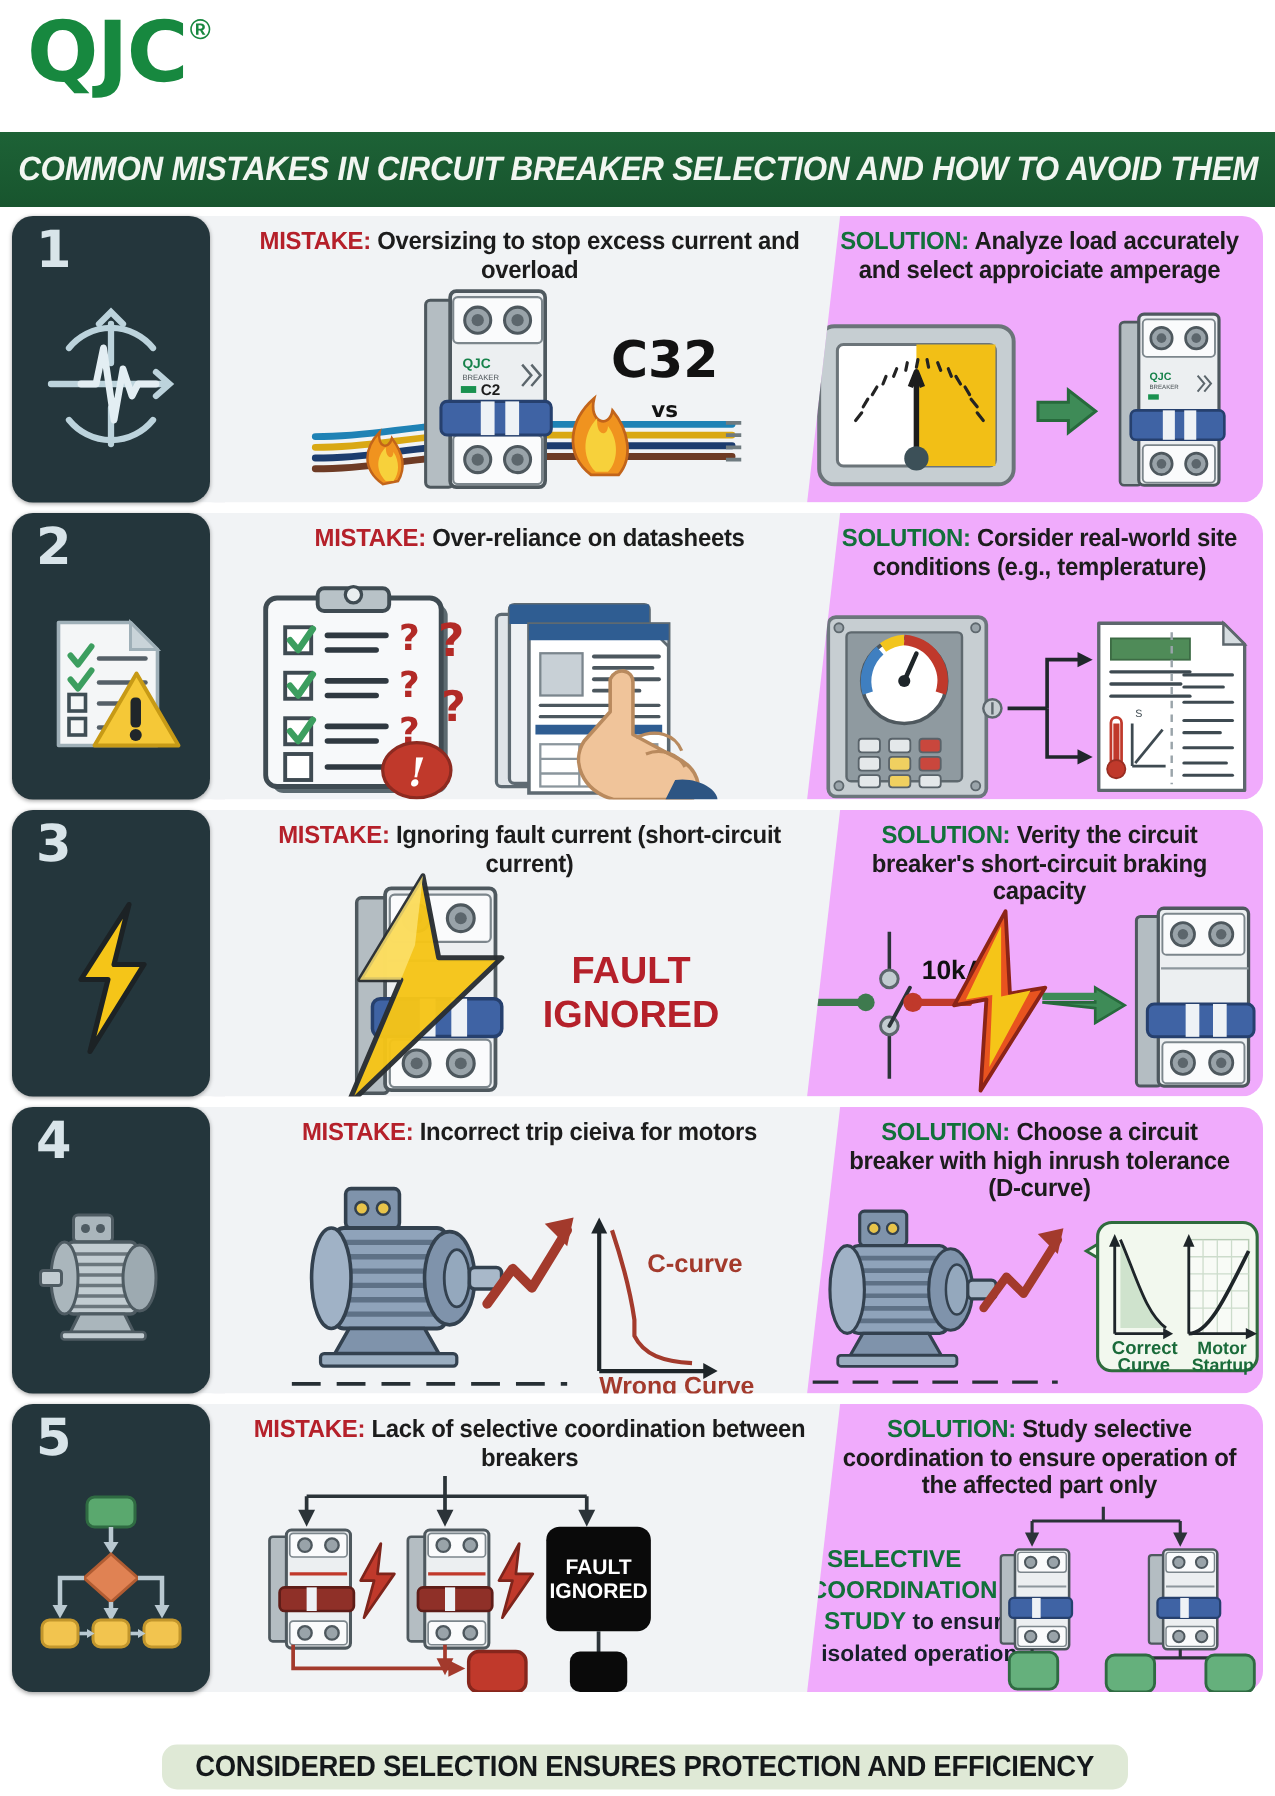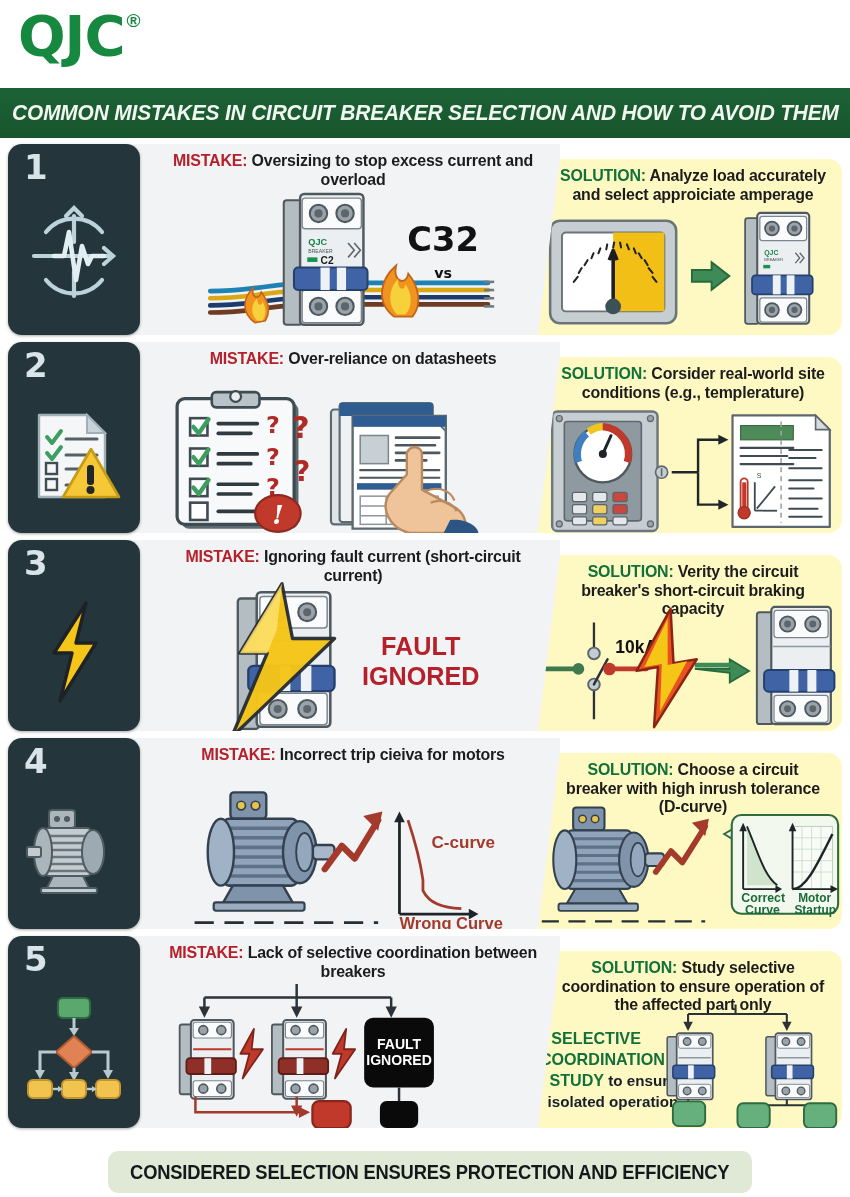--- a/index.html
+++ b/index.html
@@ -59,46 +59,45 @@
   .panels { flex: 1; display:flex; position: relative; margin-left: -10px; }
   .mistake-panel {
     flex: 0 0 calc(59% + 10px);
     background: #f1f3f5;
     border-top-left-radius: 0; border-bottom-left-radius:0;
     border-top-right-radius: 0; border-bottom-right-radius:0;
     position: relative; padding: 8px 6px 4px 22px;
     clip-path: polygon(0 0, 100% 0, 100% 100%, 0 100%);
   }
   .solution-panel {
-    flex: 1; background: #fef9c3;
+    flex: 1; background: #f0abfc;
     border-top-right-radius: 14px; border-bottom-right-radius: 14px;
     position: relative; padding: 8px 10px 4px 16px;
     margin-left: -22px;
     clip-path: polygon(22px 0, 100% 0, 100% 100%, 0 100%);
-    margin-top: 15px;
   }
   .row .panels::before{
     content:""; position:absolute; left:0; top:0; bottom:0; width:20px;
     background:#f1f3f5; border-top-left-radius:14px; border-bottom-left-radius:14px;
   }
 
   .hl { text-align:center; line-height: 1.12; font-size: 16.6px; font-weight: 700;
         color:#1c1c1c; letter-spacing:-0.2px; transform: scaleX(0.96); }
   .hl .tag-m { color:#b5202a; }
   .hl .tag-s { color:#12703a; }
   .hl .body { font-weight:700; }
 
   .art { position:absolute; left:0; right:0; bottom:0; top:48px; }
 
   svg { display:block; overflow: visible; }
 
   
   .footer-band {
     position:absolute; left: 108px; right: 98px; bottom: 4px;
-    height: 42px; background: #dfe9d6; border-radius: 10px;
+    height: 30px; background: #dfe9d6; border-radius: 10px;
     display:flex; align-items:center; justify-content:center;
   }
   .footer-title {
     font-size: 19.5px; font-weight: 700; color:#14181a;
     letter-spacing:-0.2px; transform: scaleX(0.94); white-space: nowrap;
   }
 </style>
 </head>
 <body>
 

